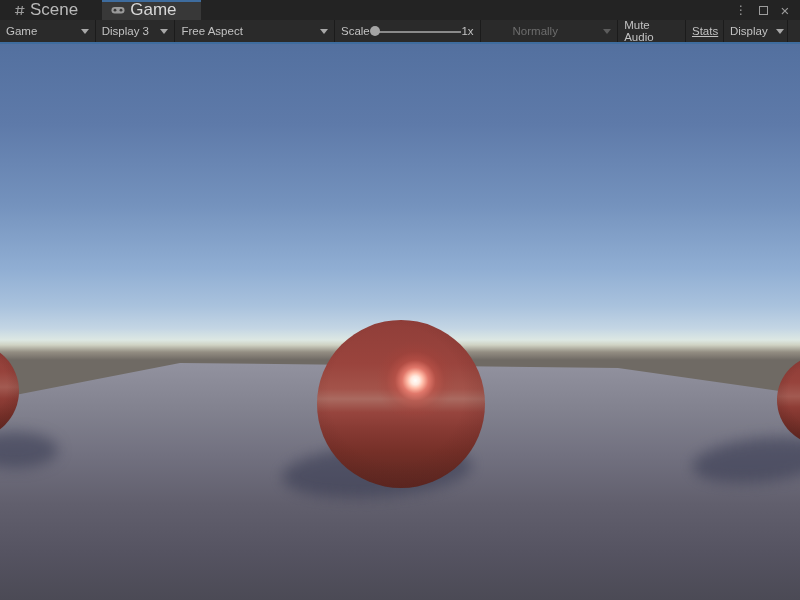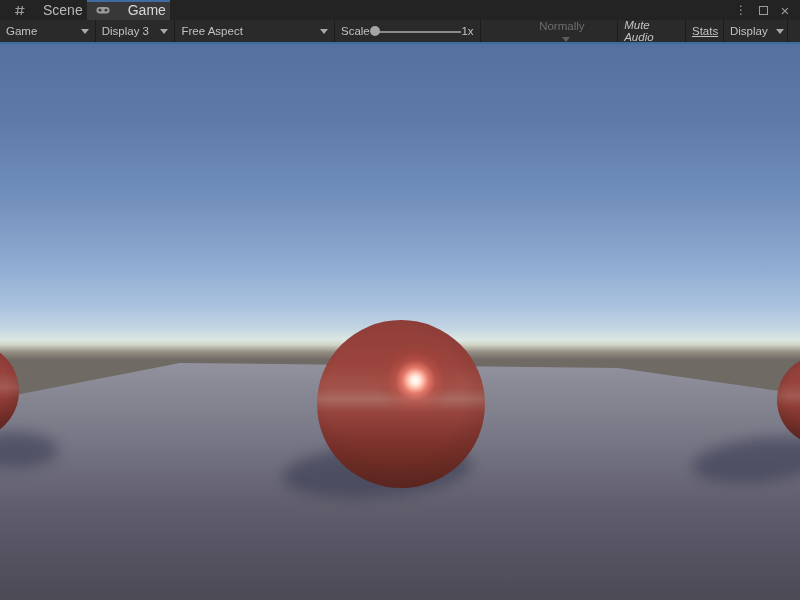--- a/index.html
+++ b/index.html
@@ -10,22 +10,22 @@
     -webkit-font-smoothing:antialiased;
   }
   .window { position:absolute; inset:0; width:800px; height:600px; }
 
   
   .tabbar {
     position:absolute; top:0; left:0; width:800px; height:20px;
     background:#232323; display:flex; align-items:stretch; padding-left:5px;
   }
   .tab {
-    display:flex; align-items:center; gap:18px; padding:0 4px 0 9px;
-    font-size:14px; color:#b9b9b9; position:relative; cursor:default;
+    display:flex; align-items:center; gap:5px; padding:0 24px 0 9px;
+    font-size:17px; color:#b9b9b9; position:relative; cursor:default;
   }
   .tab.active {
     background:#383838; color:#d8d8d8;
   }
   .tab.active::before {
     content:""; position:absolute; top:0; left:0; right:0; height:2px;
     background:#3e6c9e;
   }
   .tab .ticon { display:flex; align-items:center; }
   .win-controls {
@@ -59,22 +59,22 @@
   .tb-game   { width:96px; }
   .tb-display{ width:80px; }
   .tb-aspect { width:160px; }
   .tb-scale  { width:146px; gap:0; }
   .slider { display:flex; align-items:center; flex:1; height:100%; position:relative; }
   .slider-track { position:absolute; left:4px; right:0; top:50%; height:2px; background:#8b8b8b; }
   .slider-knob {
     position:absolute; left:0; top:50%; transform:translateY(-50%);
     width:10px; height:10px; border-radius:50%; background:#a5a5a5;
   }
-  .tb-playmode { width:112px; margin-left:26px;flex-direction:column; }
-  .tb-mute  { width:68px; justify-content:center;font-style:italic; }
+  .tb-playmode { width:112px; margin-left:26px; }
+  .tb-mute  { width:68px; justify-content:center; }
   .tb-stats { width:38px; justify-content:flex-start;text-decoration:underline; }
   .tb-gizmos{ width:64px; }
   .tb-fill { flex:1; border-right:none; }
 
   .focus-line {
     position:absolute; top:42px; left:0; width:800px; height:2px; background:#3e6c9e;
   }
 
   
   .viewport {

